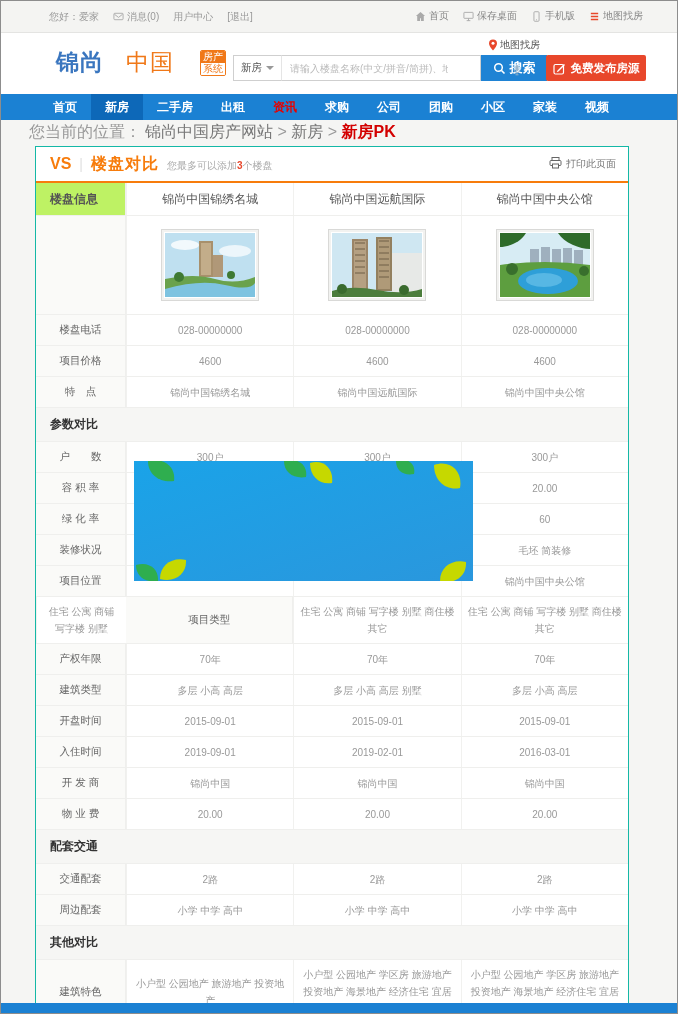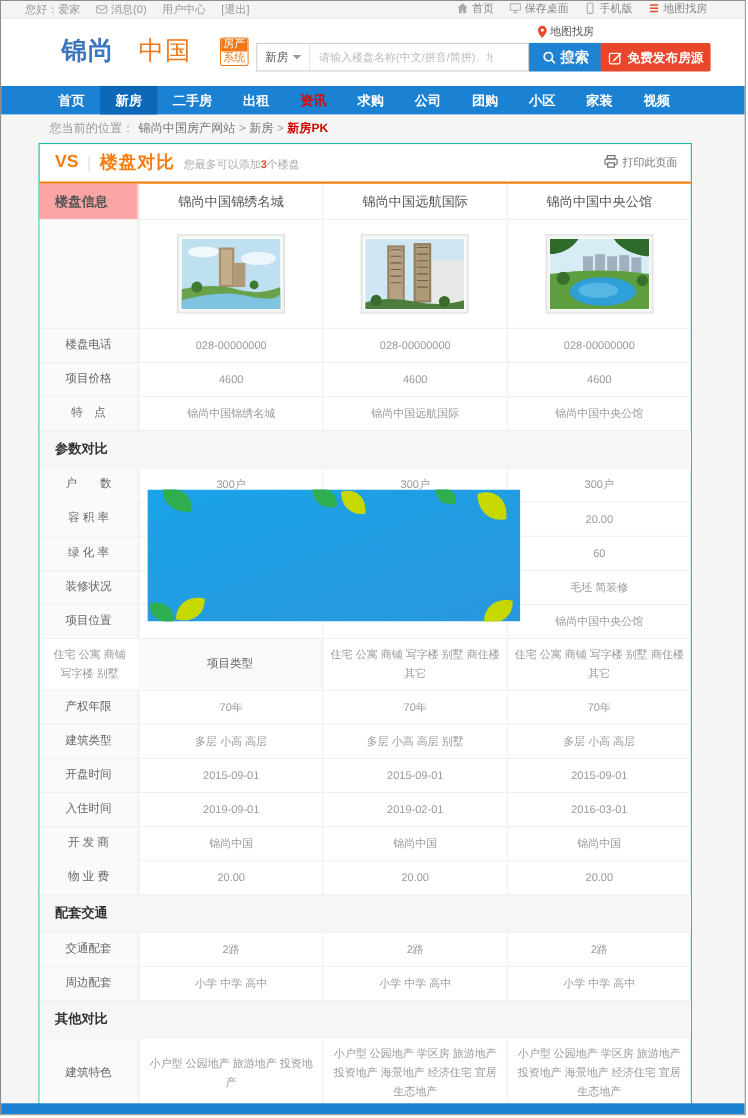--- a/index.html
+++ b/index.html
@@ -1,20 +1,20 @@
 <!DOCTYPE html>
 <html><head>
 <meta charset="utf-8">
 <style>
   * { margin:0; padding:0; box-sizing:border-box; }
   body { font-family:"Liberation Sans","DejaVu Sans",sans-serif; background:#fff; }
   .page { width:678px; height:1014px; border:1px solid #8d8d8d; background:#f5f5f3; overflow:hidden; position:relative; }
 
   
-  .topbar { height:16px; background:#f4f4f2; border-bottom:1px solid #e4e4e2; display:flex; align-items:center; font-size:10px; color:#999; padding:0 34px 0 22px; }
+  .topbar { height:32px; background:#f4f4f2; border-bottom:1px solid #e4e4e2; display:flex; align-items:center; font-size:10px; color:#999; padding:0 34px 0 48px; }
   .topbar .grow { flex:1; }
   .tb-item { margin-right:14px; display:inline-flex; align-items:center; gap:3px; color:#999; cursor:pointer; }
   .tb-right .tb-item { margin:0 0 0 14px; color:#888; }
   .tb-icon { width:11px; height:11px; display:inline-block; color:#aaa; }
   .tb-icon svg { width:11px; height:11px; display:block; }
 
   
   .header { height:61px; background:#fff; position:relative; }
   .logo { position:absolute; left:55px; top:14px; display:flex; align-items:center; cursor:pointer;gap:22px; }
   .logo-t1 { font-size:23px; font-weight:bold; color:#3a76bf; letter-spacing:1px; }
@@ -35,41 +35,41 @@
   .s-btn svg { width:13px; height:13px; }
   .publish-btn { position:absolute; left:545px; top:22px; height:26px; width:100px; background:#e8472b; color:#fff; border:none; border-radius:2px; font-size:11.5px; font-weight:bold; display:flex; align-items:center; justify-content:center; gap:5px; cursor:pointer; }
   .publish-btn svg { width:13px; height:13px; }
 
   
   .nav { height:26px; background:#1b81d3; display:flex; padding-left:38px; }
   .nav-item { color:#fff; font-size:12px; font-weight:bold; line-height:26px; padding:0 14px; cursor:pointer; text-decoration:none; }
   .nav-item.active { background:#0d68b8; }
 
   
-  .crumbs { height:24px; display:flex; align-items:center; padding-left:44px; font-size:11px; color:#999; gap:4px; }
+  .crumbs { height:24px; display:flex; align-items:center; padding-left:28px; font-size:16px; color:#999; gap:4px; }
   .crumbs a { color:#777; text-decoration:none; cursor:pointer; }
   .crumbs .cur { color:#d30000; font-weight:bold; }
 
   
   .panel { margin:2px 48px 0 34px; background:#fff; border:1px solid #14b8a6; position:relative; }
   .vs-head { height:36px; border-bottom:2px solid #f77c0c; display:flex; align-items:center; padding:0 12px 0 14px; }
   .vs-mark { color:#f77c0c; font-size:16px; font-weight:bold; }
   .vs-sep { color:#e0e0e0; margin:0 8px; font-size:14px; }
   .vs-title { color:#f77c0c; font-size:16px; font-weight:bold; letter-spacing:1px; }
   .vs-sub { font-size:10px; color:#aaa; margin-left:8px; margin-top:4px; }
   .vs-sub b { color:#e8472b; }
   .vs-print { margin-left:auto; font-size:10px; color:#777; display:flex; gap:4px; cursor:pointer; }
   .vs-print svg { width:13px; height:12px; color:#666; }
 
   
   .trow { display:grid; grid-template-columns:90px 1fr 1fr 1fr; border-top:1px solid #efefed; }
   .trow:first-child { border-top:none; }
   .tcell { display:flex; align-items:center; justify-content:center; text-align:center; font-size:10px; color:#999; padding:6px 6px; min-height:30px; border-left:1px solid #f1f1ef; line-height:1.7; }
   .tlabel { background:#fafaf8; border-left:none; border-right:1px solid #efefed; color:#666; font-size:10.5px; justify-content:center; white-space:pre; }
-  .thead-row .tlabel { justify-content:flex-start; padding-left:14px; color:#333; font-weight:bold; font-size:11px; background:#fca5a5; }
+  .thead-row .tlabel { justify-content:flex-start; padding-left:14px; color:#333; font-weight:bold; font-size:11px; background:#bef264; }
   .thead-row .tcell { color:#555; font-size:12px; min-height:28px; }
   .tsection { border-top:1px solid #efefed; background:#f6f6f4; font-size:12px; font-weight:bold; color:#333; padding:8px 0 8px 14px; }
   .img-row .tcell { min-height:98px; }
   .photo-frame { width:98px; height:72px; background:#fff; border:1px solid #d9d9d7; box-shadow:0 0 0 2px #f2f2f0 inset; padding:3px; cursor:pointer; }
   .photo-frame svg { width:100%; height:100%; display:block; }
 
   
   .overlay { position:absolute; left:98px; top:314px; width:339px; height:120px; z-index:5; }
   .overlay svg { width:100%; height:100%; display:block; }
   .bottom-bar { position:absolute; left:0; bottom:0; width:100%; height:10px; background:#1b81d3; }

